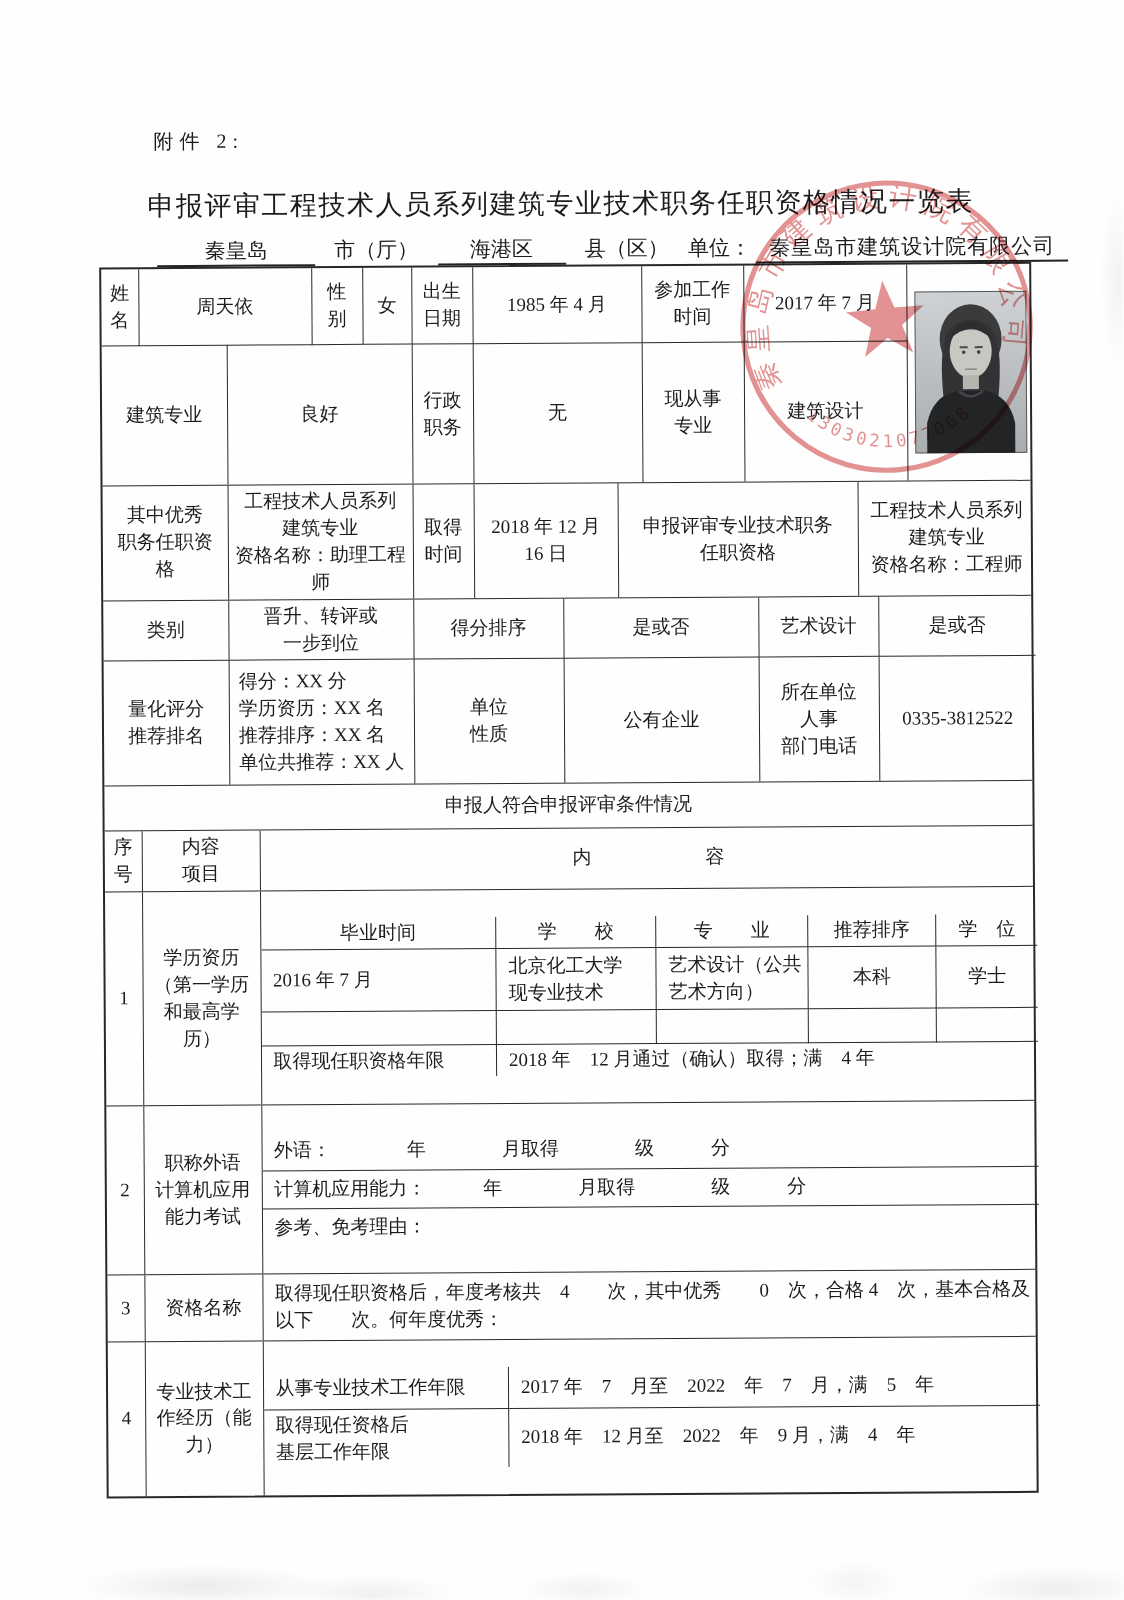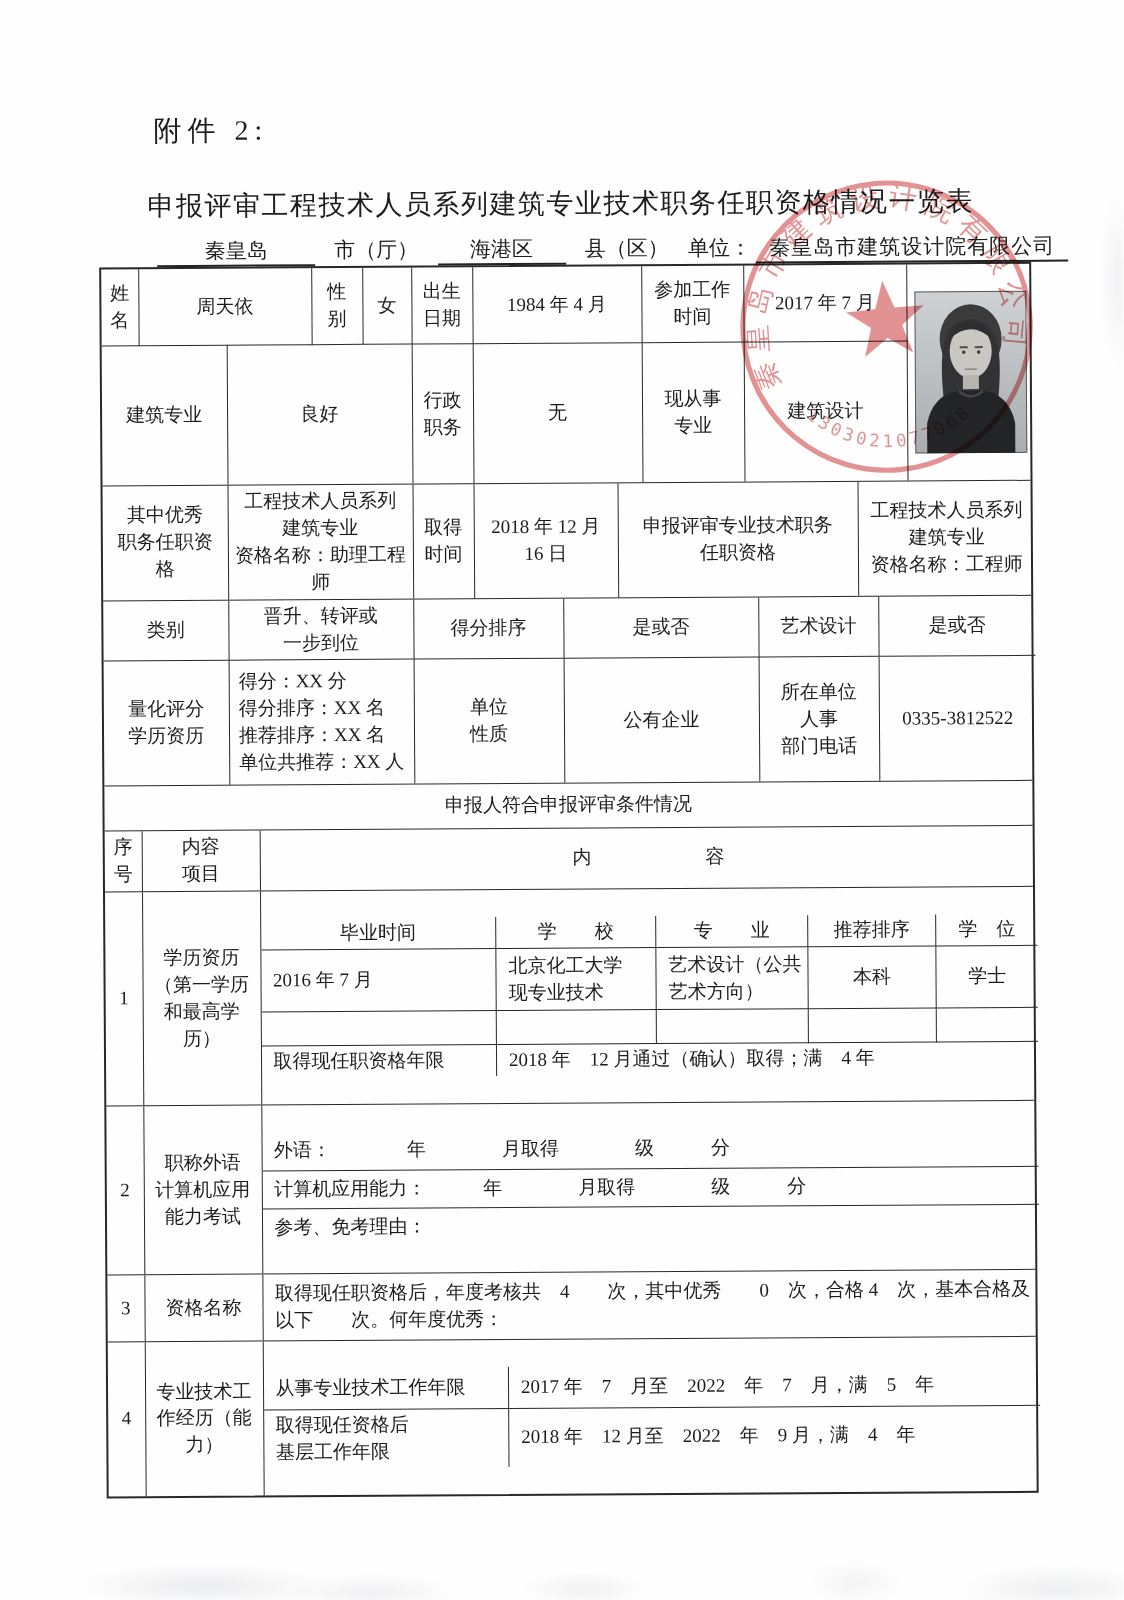--- a/index.html
+++ b/index.html
@@ -9,22 +9,22 @@
   .sheet{
     position:relative; width:1124px; height:1600px; margin:0 auto;
     background:#fefefe; overflow:hidden;
   }
   .content{
     position:absolute; inset:0;
     transform:rotate(-0.35deg); transform-origin:45% 25%;
   }
 
   .attach{
-    position:absolute; left:155px; top:110px;
-    font-size:28px; letter-spacing:6px;
+    position:absolute; left:155px; top:126px;
+    font-size:20px; letter-spacing:6px;
   }
   .doc-title{
     position:absolute; left:0; top:186px; width:1124px;
     text-align:center; font-size:27px; letter-spacing:1.5px; font-weight:500;
   }
   .subline{
     position:absolute; left:158px; top:235px; width:900px;
     font-size:21px; white-space:nowrap;
   }
   .u{ display:inline-block; text-align:center; border-bottom:2px solid #222; }
@@ -125,21 +125,21 @@
           <tbody>
               <tr style="height:63px">
             <td>姓
 名</td>
             <td colspan="2">周天依</td>
             <td>性
 别</td>
             <td>女</td>
             <td>出生
 日期</td>
-            <td>1984 年 4 月</td>
+            <td>1985 年 4 月</td>
             <td>参加工作
 时间</td>
             <td>2017 年 7 月</td>
             <td rowspan="2" class="photo-cell noPad">
               <svg class="photo" viewBox="0 0 112 162">
                 <defs>
                   <linearGradient id="pbg" x1="0" y1="0" x2="0" y2="1">
                     <stop offset="0" stop-color="#cfd2d4"></stop>
                         <stop offset="1" stop-color="#a9adb0"></stop>
                   </linearGradient>
@@ -222,23 +222,23 @@
             <td>类别</td>
             <td>晋升、转评或
 一步到位</td>
             <td>得分排序</td>
             <td>是或否</td>
             <td>艺术设计</td>
             <td>是或否</td>
           </tr>
           <tr style="height:124px">
             <td>量化评分
-学历资历</td>
+推荐排名</td>
             <td><span class="inline-left">得分：XX 分
-得分排序：XX 名
+学历资历：XX 名
 推荐排序：XX 名
 单位共推荐：XX 人</span></td>
             <td>单位
 性质</td>
             <td>公有企业</td>
             <td>所在单位
 人事
 部门电话</td>
             <td>0335-3812522</td>
           </tr>

